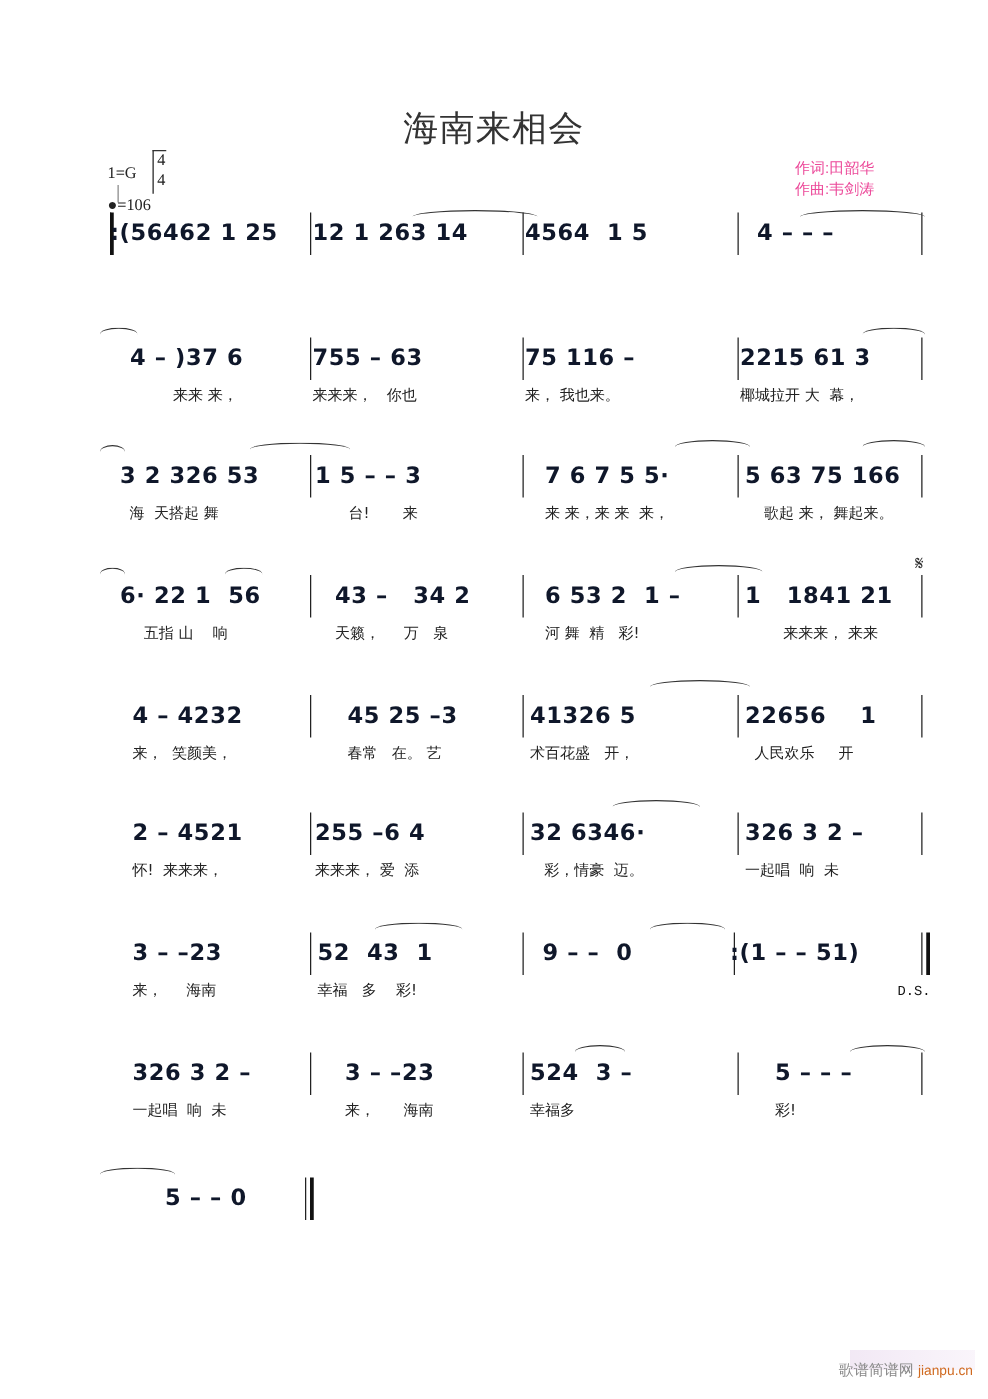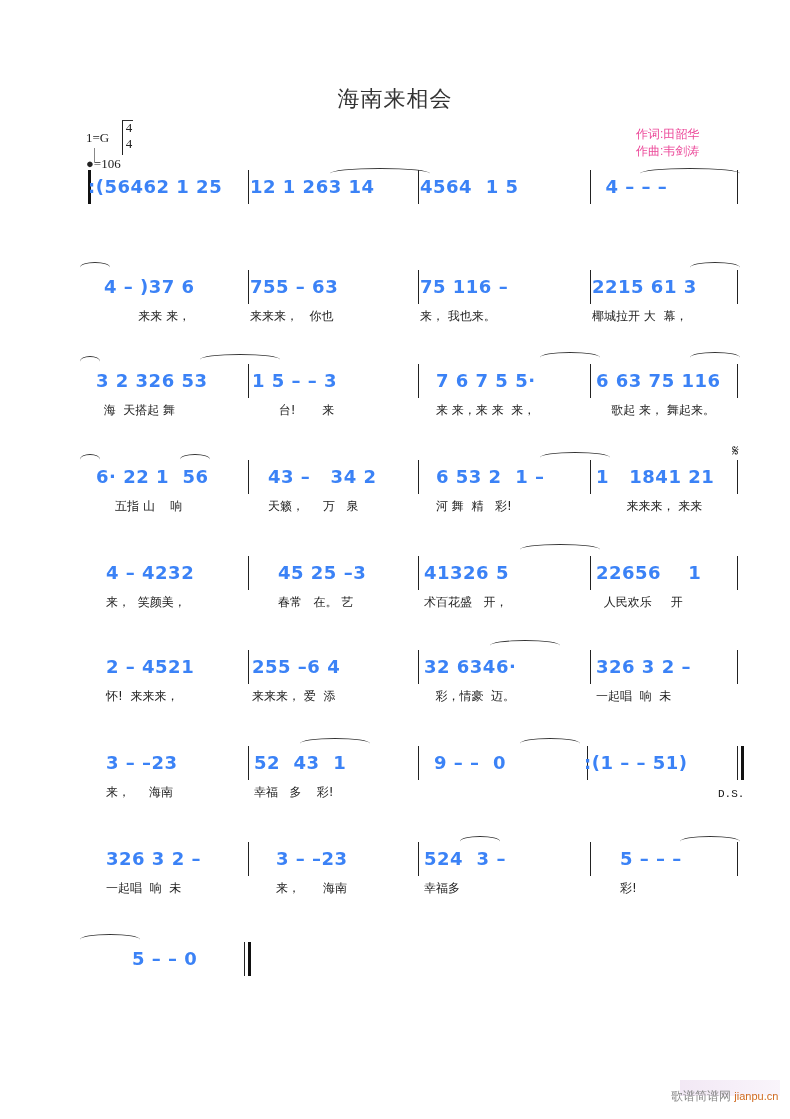--- a/index.html
+++ b/index.html
@@ -1,34 +1,34 @@
 <!DOCTYPE html>
 <html><head>
 <meta charset="utf-8">
 <style>
   html, body { margin: 0; padding: 0; background: #ffffff; }
   body { width: 790px; height: 1119px; position: relative; overflow: hidden;
          font-family: "Liberation Sans", "DejaVu Sans", sans-serif; color: #111; }
   .title { position: absolute; left: 0; width: 790px; top: 84px; text-align: center;
-           font-family: "DejaVu Sans", sans-serif; font-size: 22px; font-weight: 300; color: #333; letter-spacing: 1px; }
+           font-family: "DejaVu Sans", sans-serif; font-size: 28px; font-weight: 300; color: #333; letter-spacing: 1px; }
   .meta-left { position: absolute; left: 86px; top: 120px; font-size: 13px; color: #222; font-family: "Liberation Serif", serif; }
   .meta-left .key { position: absolute; left: 0; top: 10px; white-space: nowrap; }
   .meta-left .ts { position: absolute; left: 36px; top: 0; width: 14px; text-align: center; line-height: 16px; }
   .meta-left .ts .bar { width: 10px; border-top: 1px solid #333; margin: 0 auto; }
   .meta-left .tempo { position: absolute; left: 0; top: 36px; white-space: nowrap; }
   .meta-left .stem { position:absolute; left: 8px; top: 28px; height: 14px; border-left:1px solid #888; }
   .credits { position: absolute; left: 636px; top: 126px; font-size: 12px; line-height: 17px; color: #ec4899; }
   .line { position: absolute; left: 0; width: 790px; height: 70px; }
   .bar { position: absolute; top: 0; height: 34px; border-left: 1.5px solid #222; }
   .bar.double { border-left: 1.5px solid #222; }
   .bar.double::after { content:""; position:absolute; left: 3px; top:0; height:100%; border-left: 3px solid #111; }
   .bar.start::before { content:""; position:absolute; left: -1px; top:0; height:100%; border-left: 3px solid #111; }
   .measure { position: absolute; top: 0; height: 60px; }
   .notes { position: absolute; top: 6px; left: 0; font-family: "DejaVu Sans", sans-serif; font-weight: bold;
-           font-size: 18px; white-space: pre; letter-spacing: 0.5px; color:#3b82f6; }
+           font-size: 18px; white-space: pre; letter-spacing: 0.5px; color:#0f172a; }
   .lyrics { position: absolute; top: 38px; left: 0; font-size: 12px; white-space: pre; color: #222;
             font-family: "DejaVu Sans", sans-serif; }
   .slur { position: absolute; border-top: 1.2px solid #333; border-radius: 50% 50% 0 0; height: 10px; }
   .ds { position: absolute; left: 718px; top: 788px; font-size: 11px; font-family: "Liberation Mono", monospace; }
   .segno { position: absolute; left: 732px; top: 442px; font-size: 16px; color:#333; }
   .watermark { position: absolute; left: 640px; top: 1088px; font-size: 12px; color:#888; white-space: nowrap; margin-left: 31px; }
   .watermark .url { color: #d06a20; font-size: 11px; }
   .wm-logo { position:absolute; left: 680px; top: 1080px; width: 100px; height: 16px; background: linear-gradient(90deg,#e9d9ee,#f6eef8); opacity:.6; }
 </style>
 </head>
@@ -111,21 +111,21 @@
       </div>
       <div class="measure" style="left: 252px;">
         <div class="notes">1 5 – – 3</div>
         <div class="lyrics">       台!       来</div>
       </div>
       <div class="measure" style="left: 436px;">
         <div class="notes">7 6 7 5 5·</div>
         <div class="lyrics">来 来，来 来  来，</div>
       </div>
       <div class="measure" style="left: 596px;">
-        <div class="notes">6 63 75 116</div>
+        <div class="notes">5 63 75 166</div>
         <div class="lyrics">    歌起 来， 舞起来。</div>
       </div>
     </div>
     <div class="line" style="top: 460px;">
       <div class="bar" style="left: 248px;"></div>
       <div class="bar" style="left: 418px;"></div>
       <div class="bar" style="left: 590px;"></div>
       <div class="bar" style="left: 737px;"></div>
       <div class="measure" style="left: 96px;">
         <div class="notes">6· 22 1  56</div>

